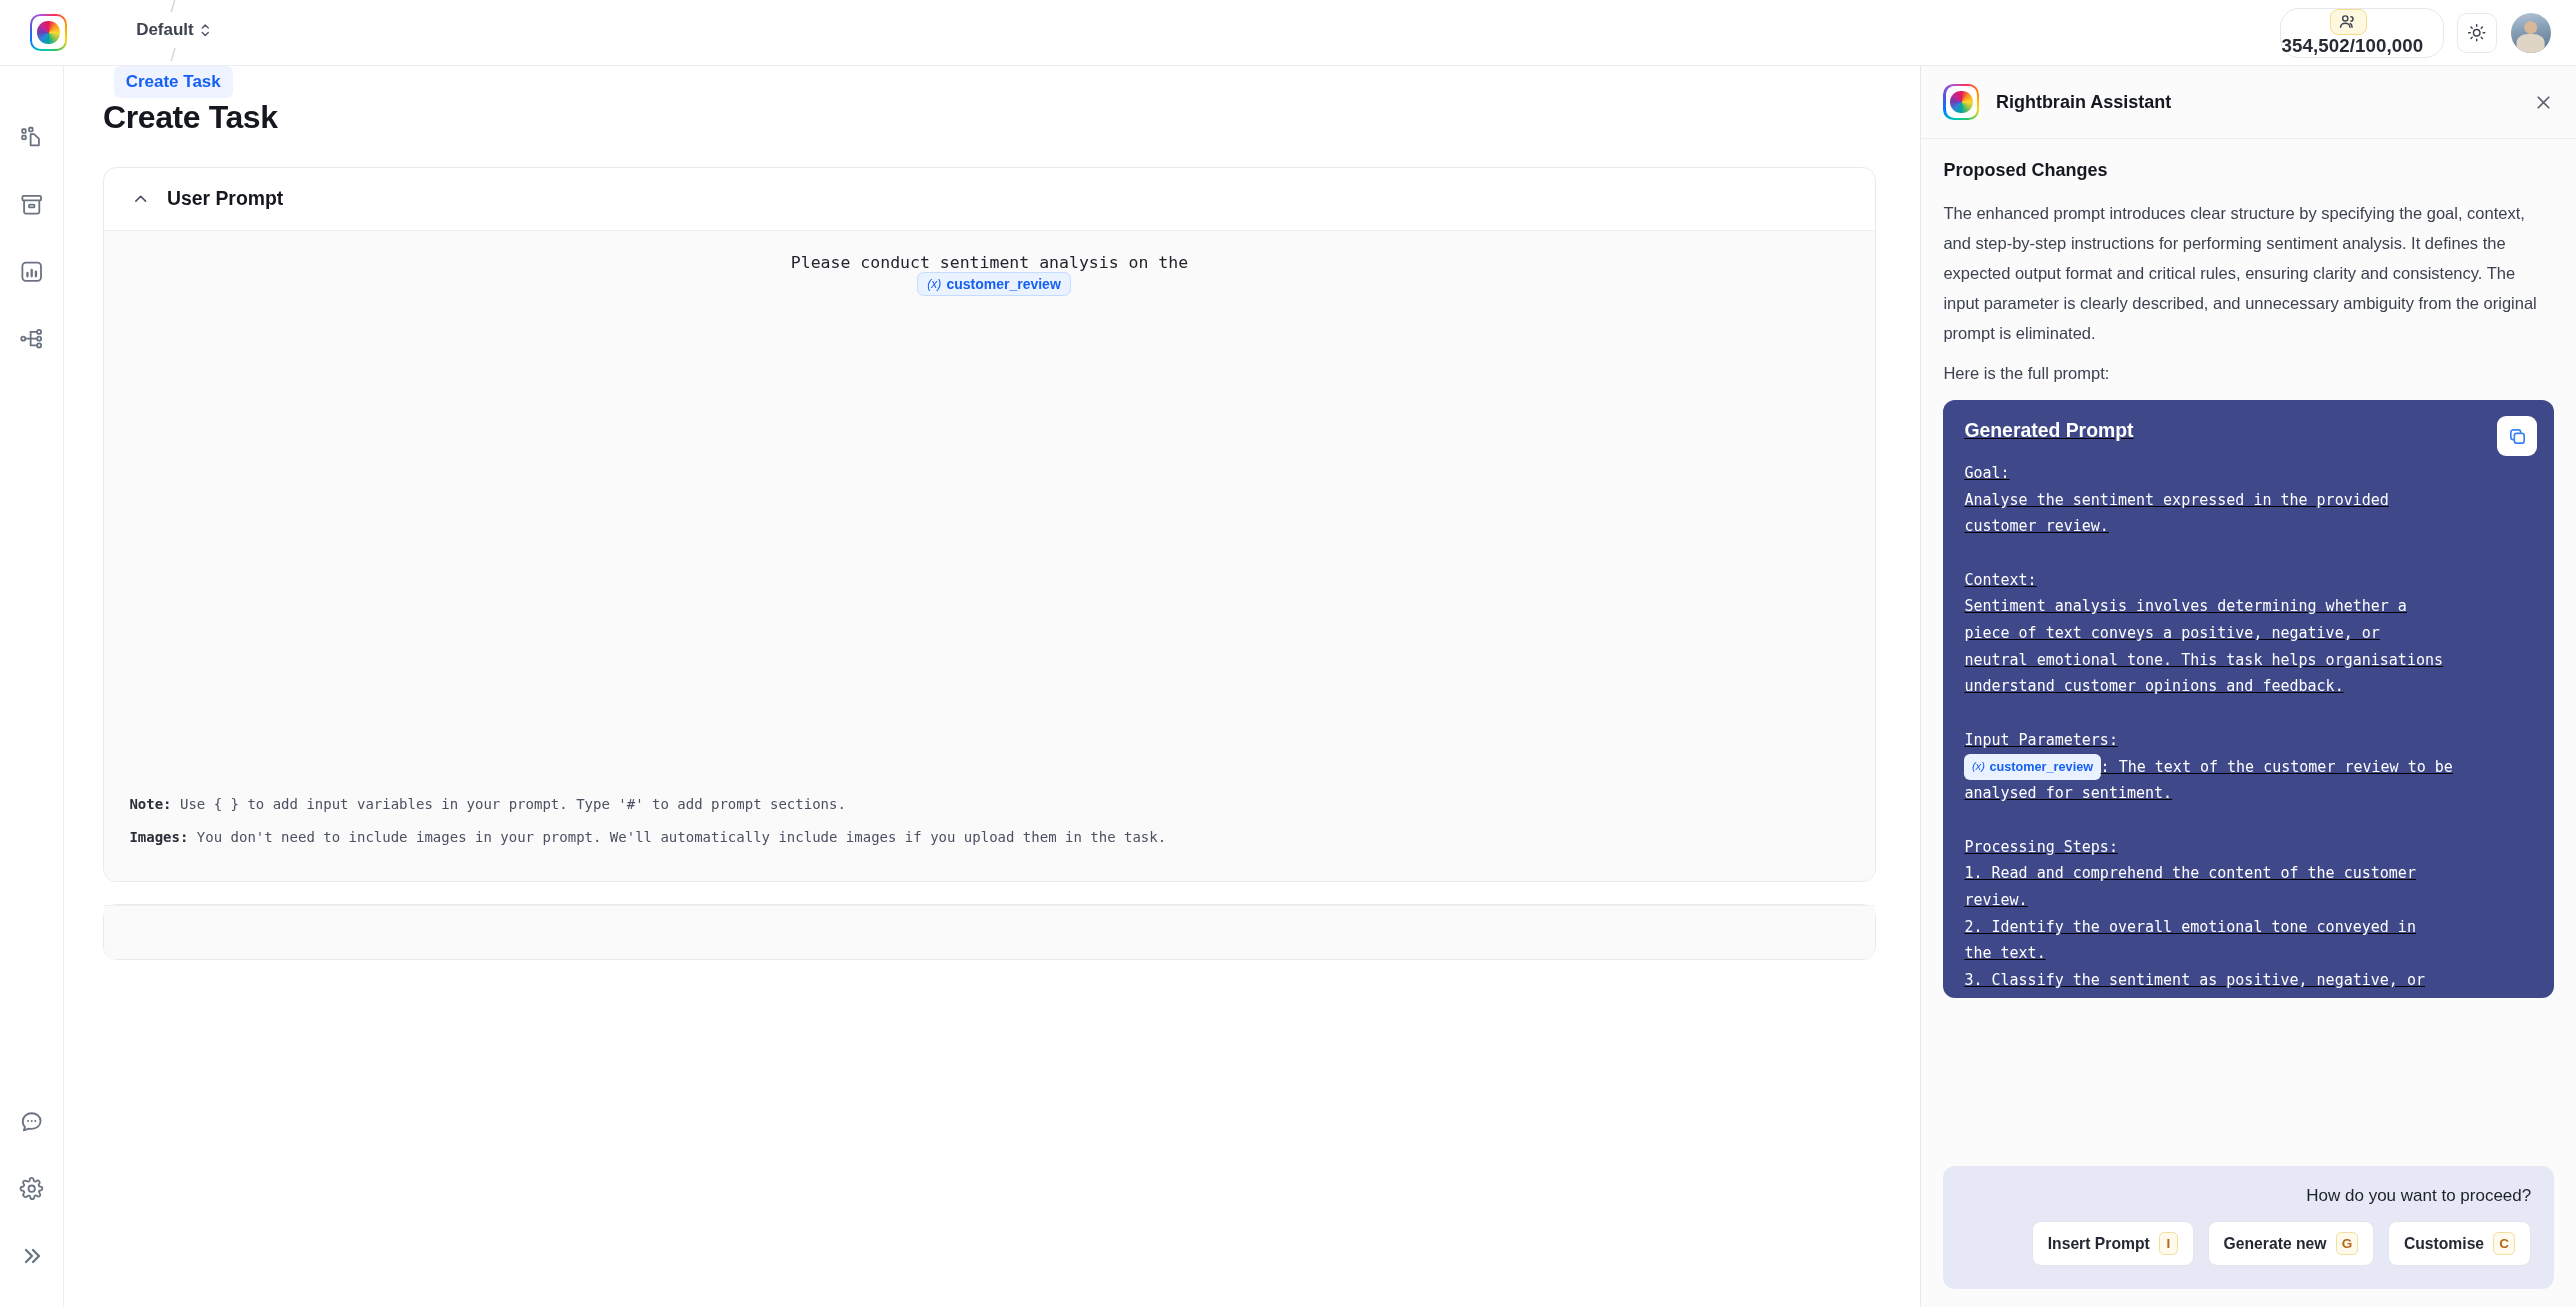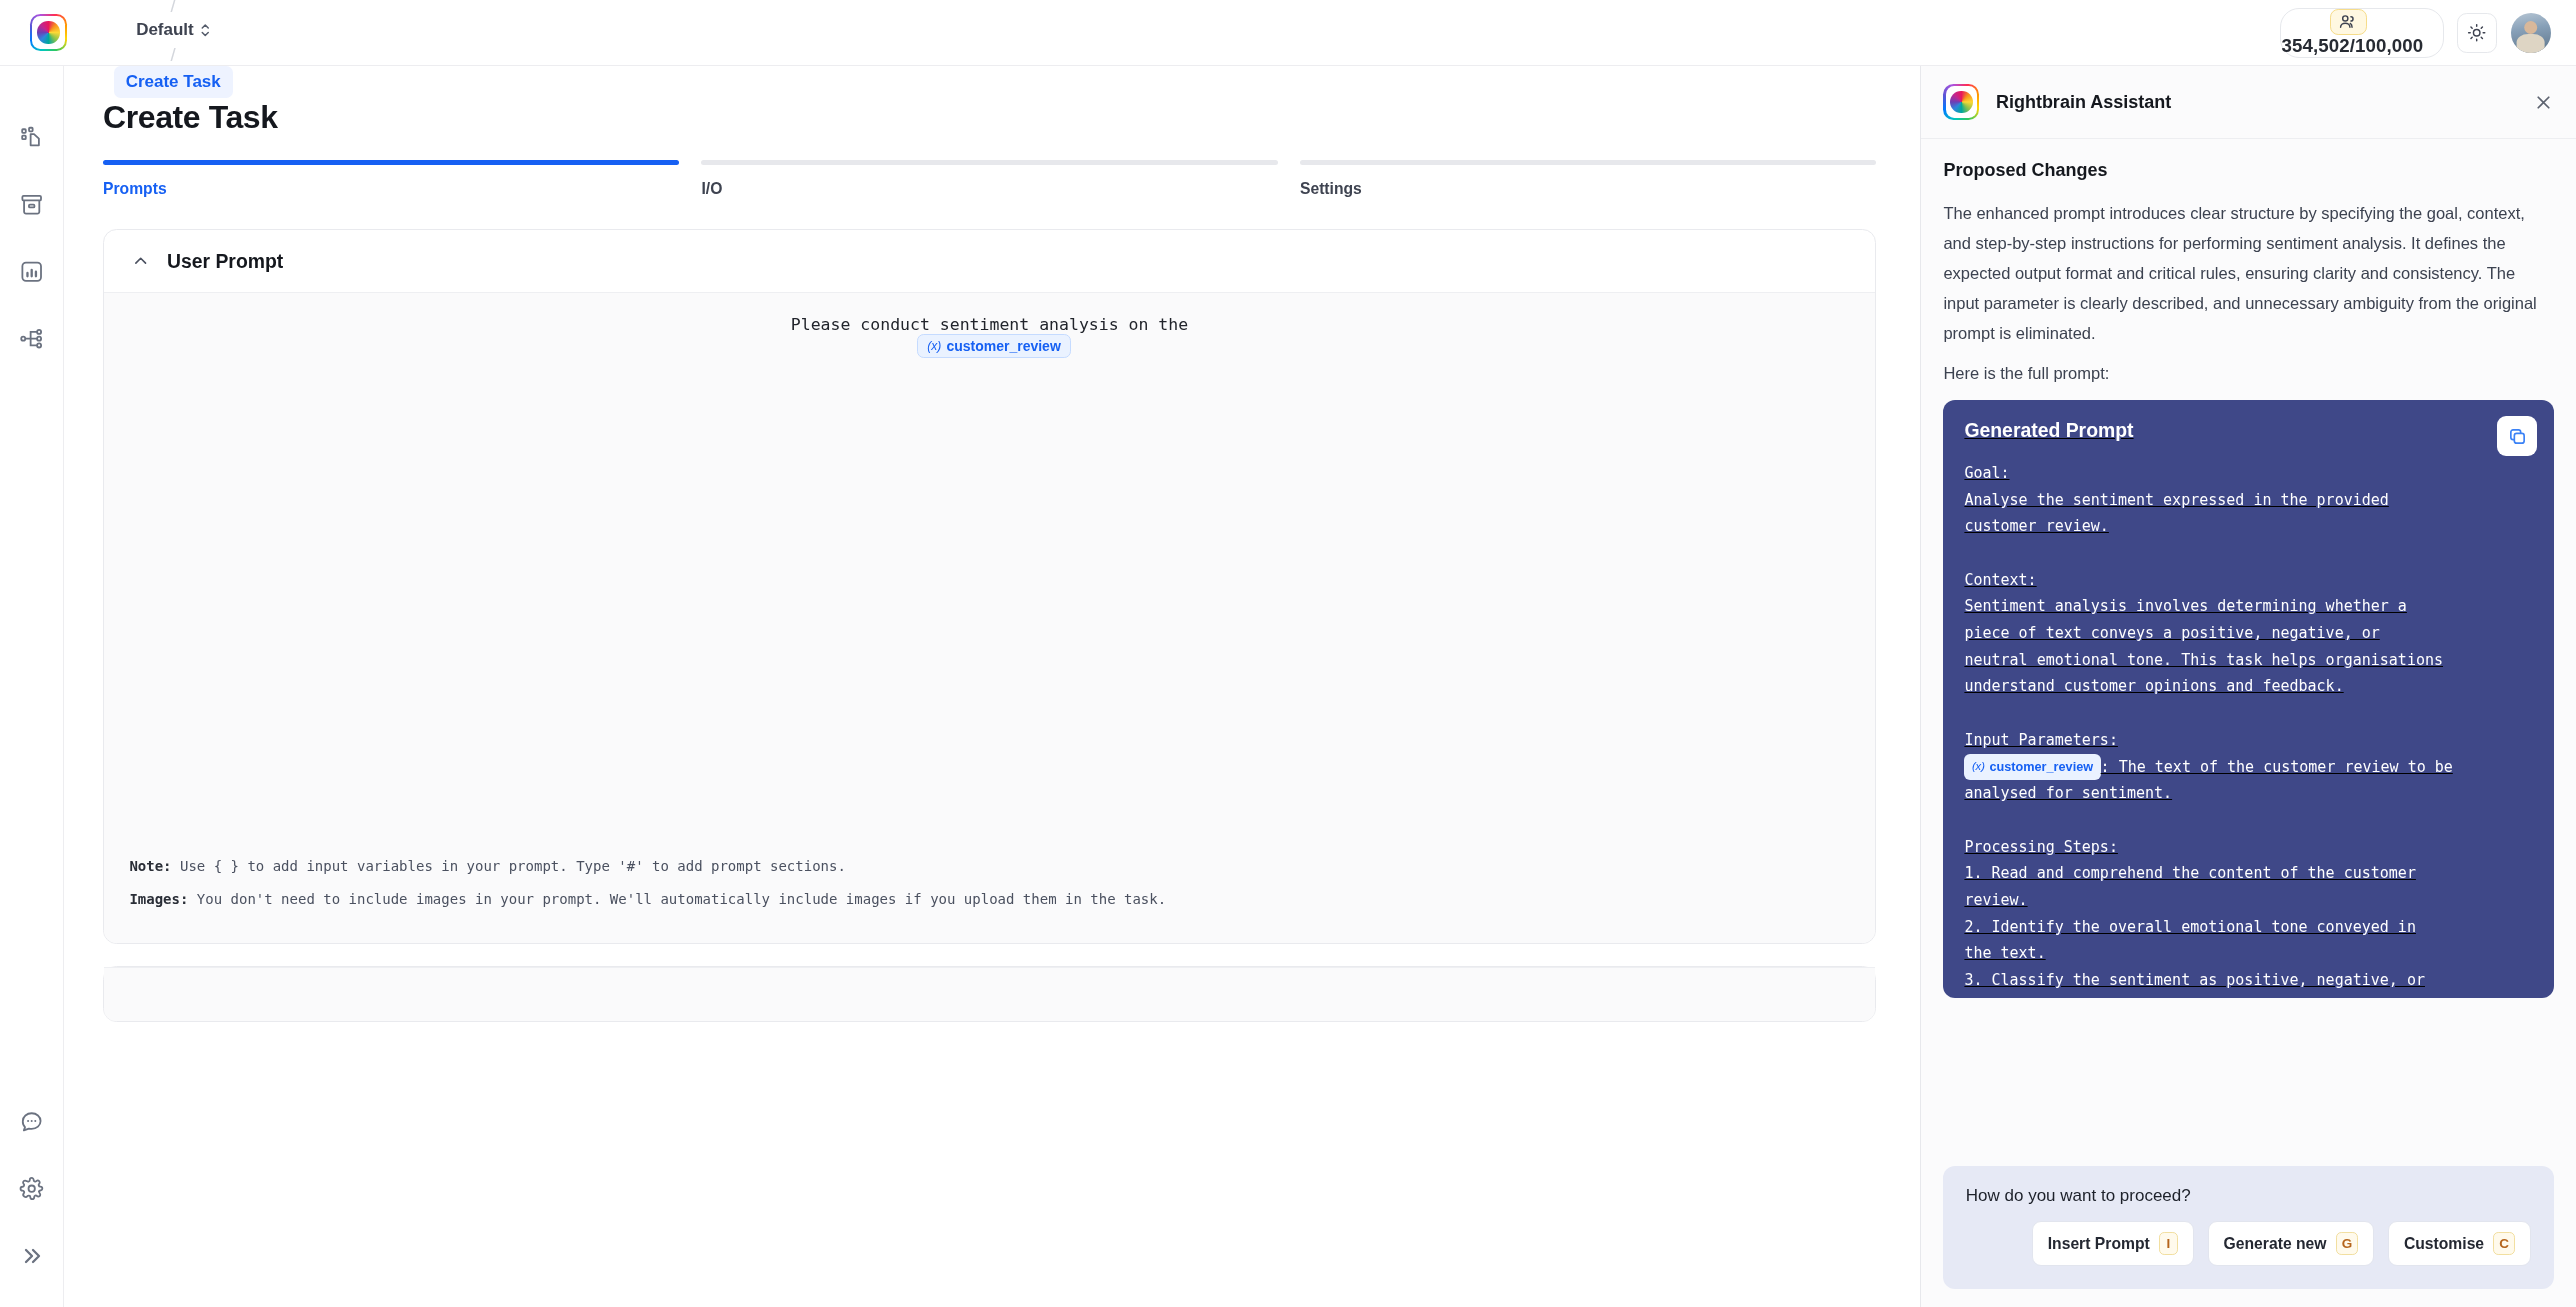--- a/index.html
+++ b/index.html
@@ -167,21 +167,21 @@
   }
   .gen-chip {
     display: inline-flex; align-items: center; gap: 4.5px; vertical-align: middle;
     background: #eaf2ff; border-radius: 6px; padding: 1.5px 7.5px;
     font-family: "Liberation Sans", sans-serif; font-size: 12.7px;
     font-weight: 700; color: #1660f3;
   }
   .gen-chip .paren { font-size: 11.2px; font-style: italic; font-weight: 400; }
   .panel-foot { padding: 0 22.4px 19.4px 22.4px; }
   .foot-box { background: #e6e9f5; border-radius: 12px; padding: 19.4px 22.4px 22.4px 22.4px; }
-  .foot-q { font-size: 17px; color: #1d212a; }
+  .foot-q { font-size: 17px; color: #1d212a; text-align: right; }
   .foot-btns { display: flex; gap: 13.5px; justify-content: flex-end; margin-top: 15px; }
   .foot-btn {
     display: flex; align-items: center; gap: 9px; background: #fff;
     border: 1.5px solid #e2e5ee; border-radius: 9px; padding: 10.5px 15px;
     font-size: 15.7px; font-weight: 700; color: #242832; cursor: pointer;
   }
   .kbd {
     min-width: 19.4px; height: 22.4px; padding: 0 5.2px; border-radius: 5.2px;
     background: #fffaec; border: 1.5px solid #f2dfa0; color: #b5651d;
     font-size: 13.5px; font-weight: 700; display: flex; align-items: center; justify-content: center;
@@ -297,34 +297,20 @@
             <path d="M6 6l6 6-6 6"></path>
             <path d="M13 6l6 6-6 6"></path>
           </svg>
       </div>
     </div>
   </div>
 
   <div class="main">
     <div class="page-title">Create Task</div>
 
-    <div class="tabs">
-      <div class="tab active">
-        <div class="tab-bar"></div>
-        <div class="tab-label">Prompts</div>
-      </div>
-      <div class="tab">
-        <div class="tab-bar"></div>
-        <div class="tab-label">I/O</div>
-      </div>
-      <div class="tab">
-        <div class="tab-bar"></div>
-        <div class="tab-label">Settings</div>
-      </div>
-    </div>
 
     <div class="card">
       <div class="card-head">
         <span class="chev">
           <svg width="19.4" height="19.4" viewBox="0 0 24 24" fill="none" stroke="#4b5160" stroke-width="2" stroke-linecap="round" stroke-linejoin="round">
               <path d="M6 15l6-6 6 6"></path>
             </svg>
         </span>
         <span class="card-title">User Prompt</span>
       </div>

